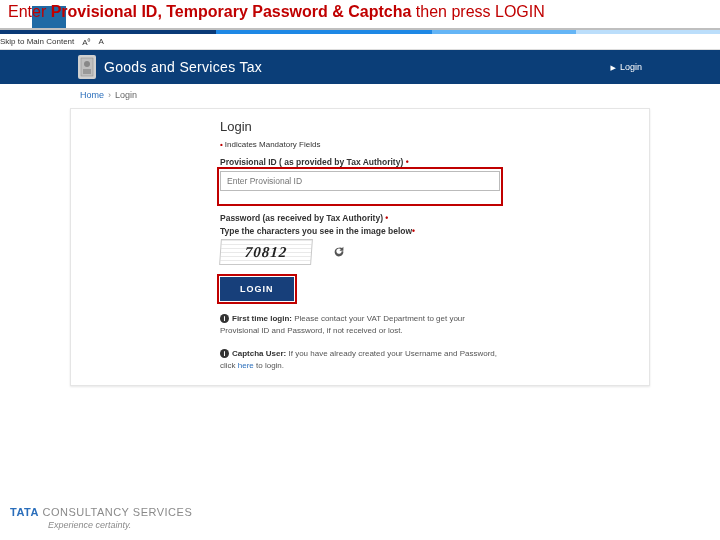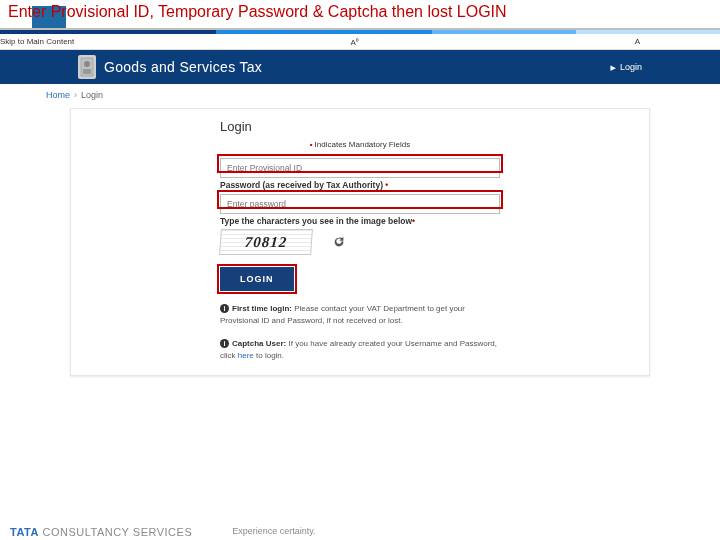--- a/index.html
+++ b/index.html
@@ -1,66 +1,66 @@
 <!DOCTYPE html>
 <html><head>
 <meta charset="utf-8">
 <style>
   *{box-sizing:border-box;margin:0;padding:0;font-family:Arial,Helvetica,sans-serif}
   body{width:720px;height:540px;background:#fff;overflow:hidden;position:relative}
   .instruction-bar{position:relative;height:30px;padding:3px 8px;border-bottom:2px solid #bfbfbf}
   .instruction-bar .blue-block{position:absolute;left:32px;top:6px;width:34px;height:22px;background:#1f6aa5}
   .instruction-text{position:relative;z-index:2;font-size:16px;color:#c00000}
-  .instruction-text .bold{font-weight:normal}
+  .instruction-text .bold{font-weight:bold}
   .stripe{height:4px;background:linear-gradient(to right,#0a3a77 0 30%,#1e88e5 30% 60%,#64b5f6 60% 80%,#bbdefb 80% 100%)}
-  .topbar{background:#fff;border-bottom:1px solid #ddd;height:16px;display:flex;justify-content:space-between;align-items:center;padding-right:80px;gap:19px}
+  .topbar{background:#fff;border-bottom:1px solid #ddd;height:16px;display:flex;justify-content:flex-start;align-items:center;padding-right:80px;gap:8px}
   .topbar span{font-size:8px;color:#333}
   .header{background:#0b3e78;height:34px;display:flex;align-items:center;padding:0 78px;justify-content:space-between}
   .brand{display:flex;align-items:center;gap:8px}
   .emblem{width:18px;height:24px;background:#cfcfcf;border-radius:2px;display:flex;align-items:center;justify-content:center}
   .emblem svg{width:14px;height:20px}
   .brand-text{color:#fff;font-size:14px;font-weight:400;letter-spacing:.3px}
   .login-link{color:#fff;font-size:9px}
   .login-link::before{content:"\25B6";font-size:7px;margin-right:4px}
-  .crumbs{padding:6px 46px;font-size:9px;color:#2a6ebb}
+  .crumbs{padding:6px 80px;font-size:9px;color:#2a6ebb}
   .crumbs .sep{color:#888;margin:0 4px}
   .crumbs .current{color:#666}
   .panel{background:#fff;margin:2px 70px 0 70px;border:1px solid #e5e5e5;box-shadow:0 1px 2px rgba(0,0,0,.1);display:flex;justify-content:center;padding:10px 0 14px 0}
   .form{width:280px}
   .form-title{font-size:13px;color:#333;margin-bottom:6px}
-  .mandatory-row{text-align:center;font-size:8px;color:#333;margin-bottom:8px}
+  .mandatory-row{text-align:left;font-size:8px;color:#333;margin-bottom:8px}
   .mandatory-row .star{color:#c00000;font-weight:bold;margin-right:2px}
   .label{font-size:8.5px;color:#333;margin-bottom:3px;font-weight:600}
   .label .star{color:#c00000}
-  input.text{width:100%;height:20px;border:1px solid #bbb;padding:8px 6px;font-size:8.5px;color:#888;outline:none;margin-bottom:2px}
+  input.text{width:100%;height:20px;border:1px solid #bbb;padding:8px 6px;font-size:8.5px;color:#888;outline:none;margin-bottom:22px}
   .hl{position:relative;display:inline-block;width:100%}
   .hl::after{content:"";position:absolute;left:-3px;right:-3px;top:-3px;bottom:7px;border:2px solid #c00000;pointer-events:none}
   .captcha-row{display:flex;align-items:center;gap:20px;margin-bottom:12px}
   .captcha-img{width:92px;height:26px;border:1px solid #c9c9c9;background:repeating-linear-gradient(0deg,#fff,#fff 3px,#e9e9e9 3px,#e9e9e9 4px),repeating-linear-gradient(90deg,transparent,transparent 6px,#eee 6px,#eee 7px);display:flex;align-items:center;justify-content:center;font-family:Georgia,'Times New Roman',serif;font-size:15px;font-weight:bold;font-style:italic;color:#222;letter-spacing:1px;transform:skewX(-4deg)}
   .refresh{width:14px;height:14px;display:inline-block}
   .login-btn{background:#173f7a;color:#fff;font-size:9px;font-weight:bold;letter-spacing:1px;border:none;padding:7px 20px;cursor:pointer;position:relative}
   .btn-hl{position:relative;display:inline-block}
   .btn-hl::after{content:"";position:absolute;left:-3px;right:-3px;top:-3px;bottom:-3px;border:2px solid #c00000;pointer-events:none}
   .note{font-size:8px;color:#555;margin-top:12px;line-height:1.45}
   .note .info{display:inline-block;width:9px;height:9px;border-radius:50%;background:#333;color:#fff;font-size:7px;text-align:center;line-height:9px;margin-right:3px;font-weight:bold}
   .note b{color:#333}
   .note a{color:#2a6ebb;text-decoration:none}
-  .footer{position:absolute;left:10px;bottom:2px;display:flex;flex-direction:row;gap:2px}
+  .footer{position:absolute;left:10px;bottom:10px;display:flex;flex-direction:column;gap:2px}
   .tcs{font-size:11px;font-weight:bold;letter-spacing:.5px}
   .tcs .tata{color:#2a6ebb}
   .tcs .cs{color:#8a8a8a;font-weight:400}
-  .tag{font-size:9px;color:#8a8a8a;margin-left:38px}
+  .tag{font-size:9px;color:#8a8a8a;font-style:italic;margin-left:38px}
 </style>
 </head>
 <body>
 
 <div class="instruction-bar">
   <div class="blue-block"></div>
   <span class="instruction-text">
-    <span>Enter </span><span class="bold">Provisional ID, Temporary Password &amp; Captcha</span><span> then lost LOGIN</span>
+    <span>Enter </span><span class="bold">Provisional ID, Temporary Password &amp; Captcha</span><span> then press LOGIN</span>
   </span>
 </div>
 <div class="stripe"></div>
 
 <div class="topbar">
   <span>Skip to Main Content</span>
   <span>A⁰</span>
   <span>A</span>
 </div>
 
@@ -80,28 +80,26 @@
 
 <div class="crumbs">
   <span>Home</span><span class="sep">›</span><span class="current">Login</span>
 </div>
 
 <div class="panel">
   <div class="form">
     <div class="form-title">Login</div>
     <div class="mandatory-row"><span class="star">•</span><span>Indicates Mandatory Fields</span></div>
 
+    <div class="label"><span>Provisional ID ( as provided by Tax Authority)</span><span class="star"> •</span></div>
     <span class="hl">
       <input class="text" type="text" placeholder="Enter Provisional ID" style="">
     </span>
 
     <div class="label"><span>Password (as received by Tax Authority)</span><span class="star"> •</span></div>
-    <span class="hl">
-      <input class="text" type="password" placeholder="Enter password" style="">
-    </span>
 
     <div class="label"><span>Type the characters you see in the image below</span><span class="star">•</span></div>
 
     <div class="captcha-row">
       <div class="captcha-img">70812</div>
       <span class="refresh">
         <svg viewBox="0 0 16 16">
             <path d="M8 3a5 5 0 1 0 4.9 4H11a3 3 0 1 1-.88-2.12L8.5 6.5H13V2l-1.46 1.46A5 5 0 0 0 8 3z" fill="#555"></path>
           </svg>
       </span>

